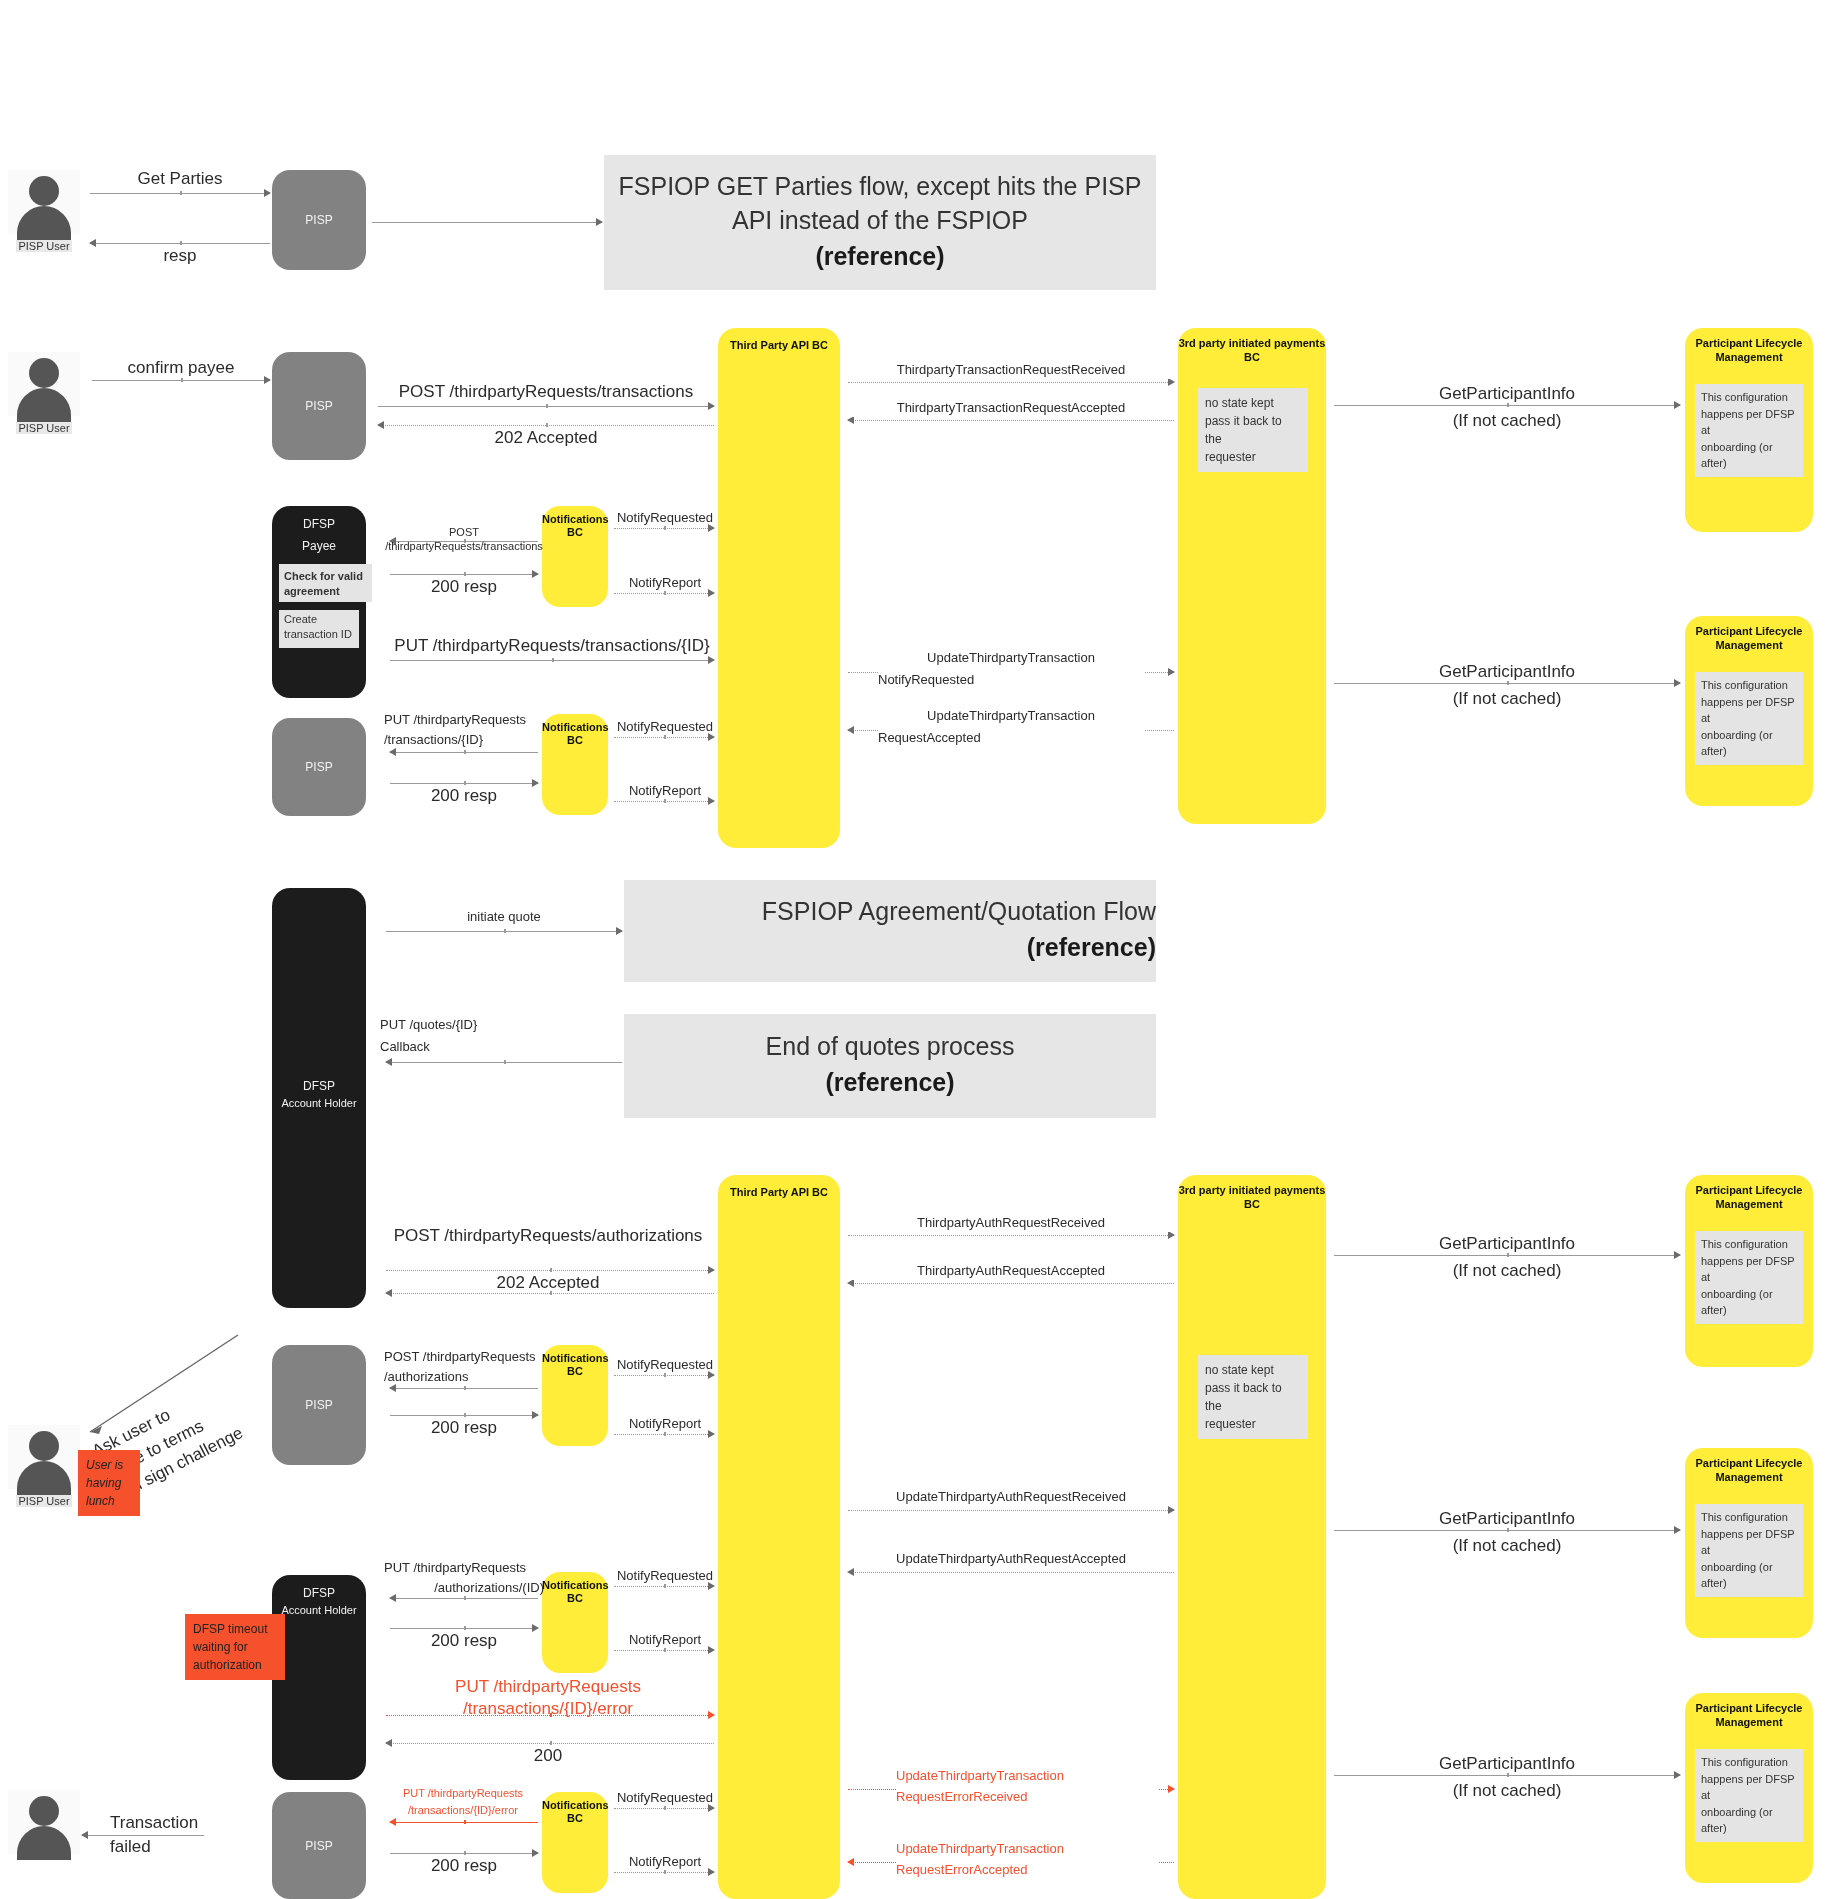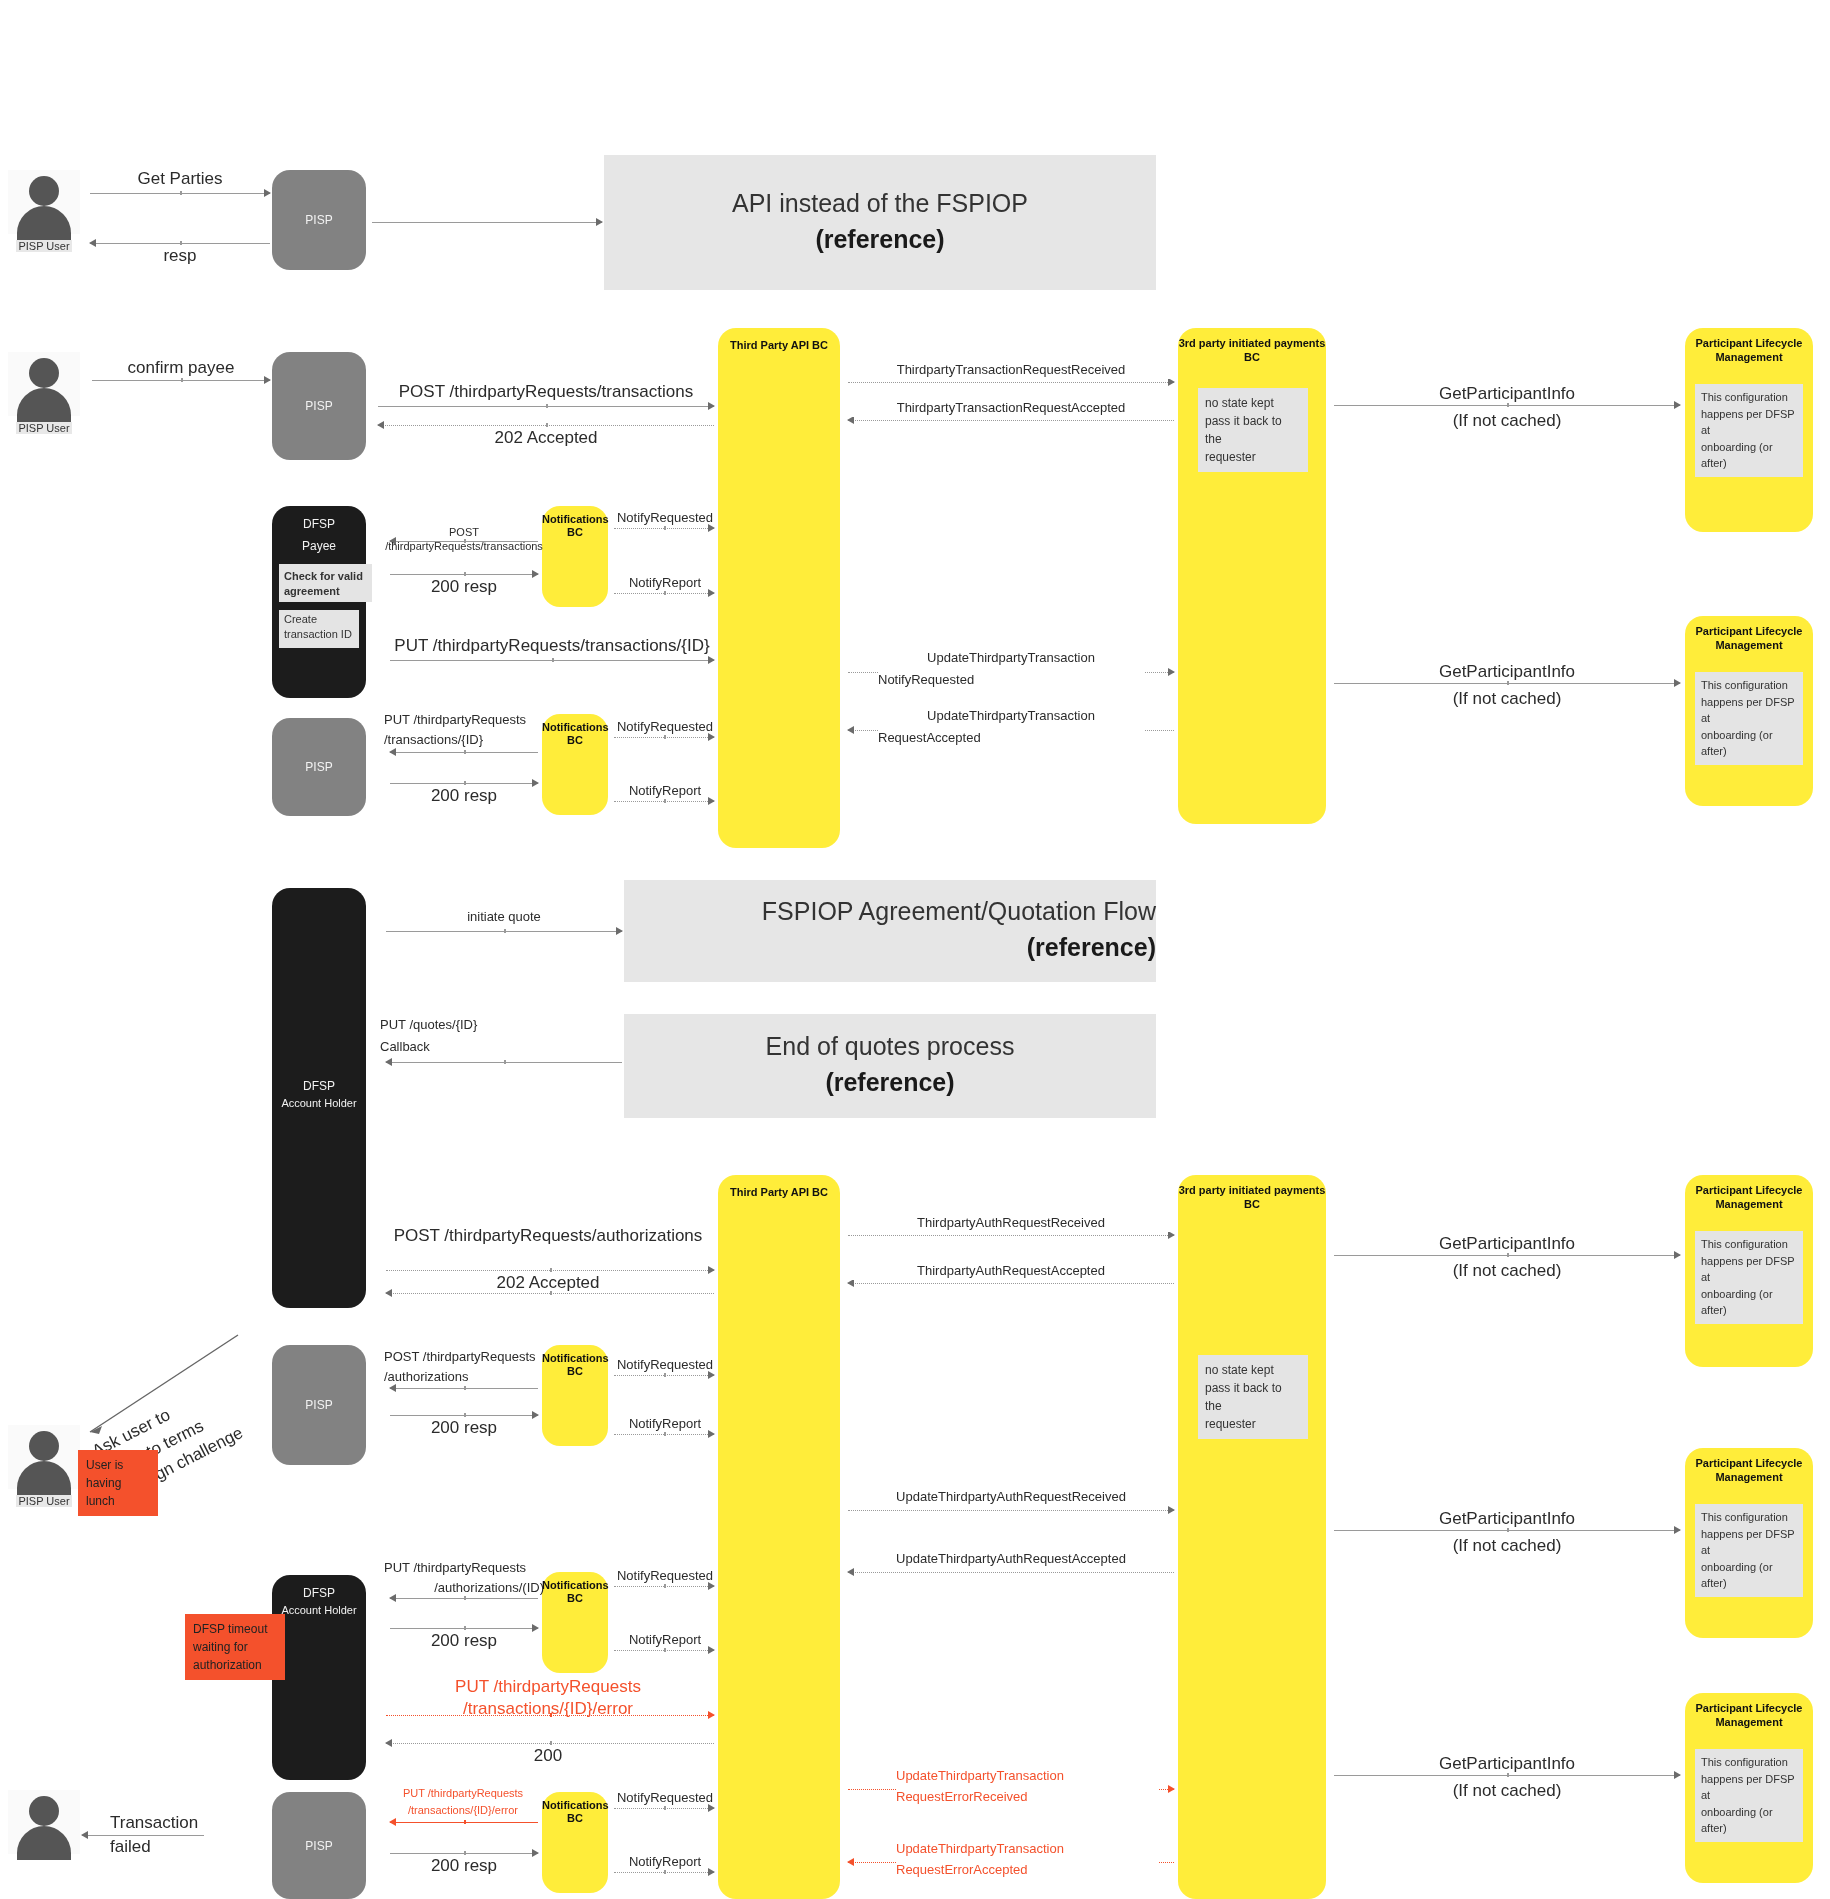--- a/index.html
+++ b/index.html
@@ -85,20 +85,21 @@
   <div class="alabel" style="left:90px;top:168px;width:180px;">Get Parties</div>
 
   <div class="arrow" style="left:90px;top:243px;width:180px;">
     <div class="shaft"></div>
       <div class="mid"></div>
       <div class="tip l"></div>
   </div>
   <div class="alabel" style="left:90px;top:245px;width:180px;">resp</div>
 
   <div class="abs banner" style="left:604px;top:155px;width:552px;height:135px;">
+    <div class="l1">FSPIOP GET Parties flow, except hits the PISP</div>
     <div class="l2">API instead of the FSPIOP</div>
     <div class="ref">(reference)</div>
   </div>
   <div class="arrow" style="left:372px;top:222px;width:230px;">
     <div class="shaft"></div>
       <div class="tip r"></div>
   </div>
 
   <div class="actor" style="left:8px;top:352px;">
     <div class="glyph">
@@ -382,21 +383,21 @@
     <polygon points="12,102 24,96 21,104" fill="#666"></polygon>
   </svg>
 
   <div class="actor" style="left:8px;top:1425px;">
     <div class="glyph">
       <div class="head"></div>
         <div class="body"></div>
     </div>
     <div class="nmwrap"><span class="nm">PISP User</span></div>
   </div>
-  <div class="abs note-red" style="left:78px;top:1450px;width:80px;white-space:pre-line;font-size:12px;">User is having
+  <div class="abs note-red" style="left:78px;top:1450px;width:62px;white-space:pre-line;font-size:12px;font-style:italic;">User is having
 lunch</div>
 
   <div class="lifeline ll-grey" style="left:272px;top:1345px;width:94px;height:120px;">
     <div class="ll-label mid">PISP</div>
   </div>
 
   <div class="lifeline ll-yellow" style="left:542px;top:1345px;width:66px;height:101px;">
     <div class="ll-label bold" style="top:6px;">Notifications</div>
     <div class="ll-label bold" style="top:19px;">BC</div>
   </div>

